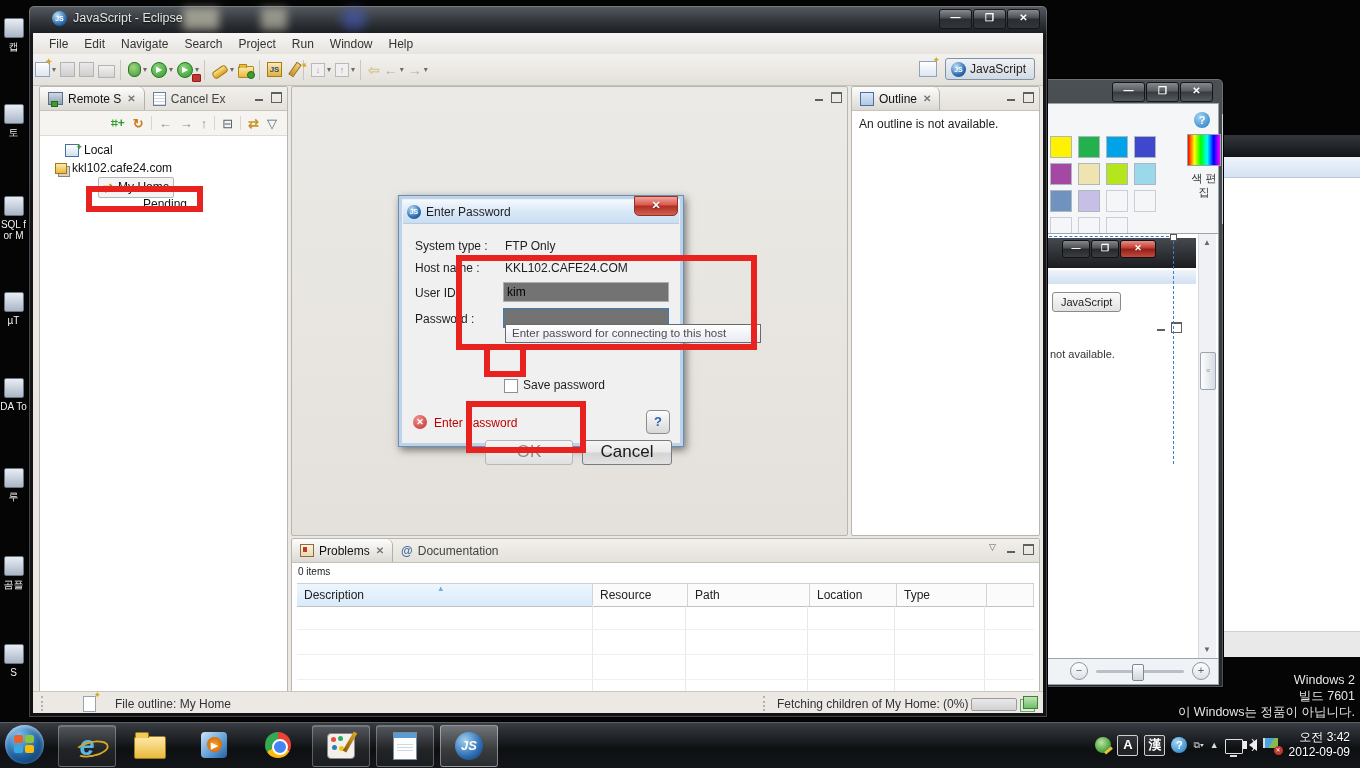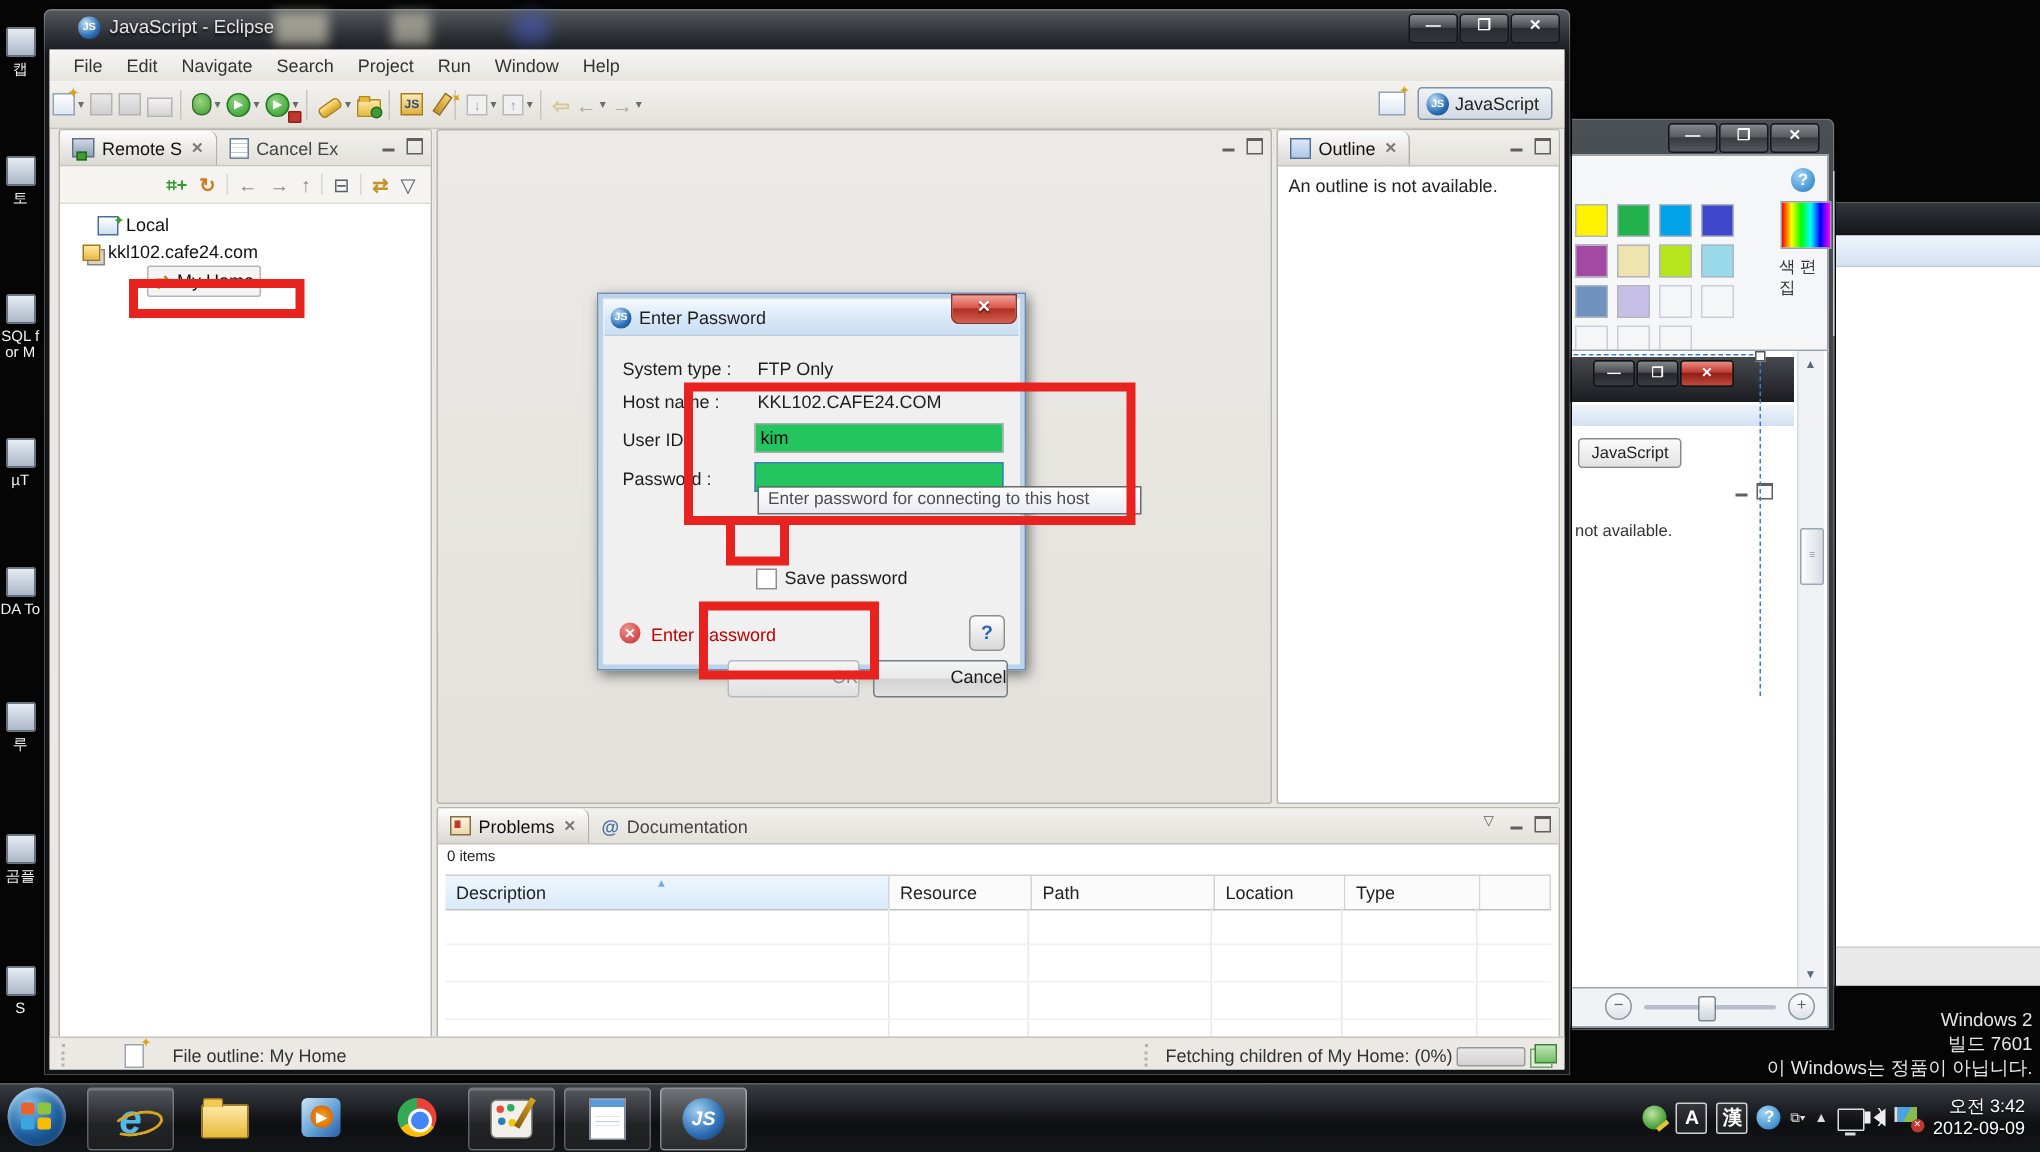--- a/index.html
+++ b/index.html
@@ -33,21 +33,21 @@
   .capbtn{width:31px;height:18px;border:1px solid #14161a;border-radius:3px;margin-left:1px;
       background:linear-gradient(rgba(255,255,255,.32),rgba(255,255,255,.08) 45%,rgba(0,0,0,.25) 50%,rgba(255,255,255,.06));
       color:#fff;font-size:10px;line-height:16px;text-align:center;font-weight:bold}
   .paint .ribbon{position:absolute;left:4px;right:4px;top:24px;height:130px;background:#f4f6f8;border:1px solid #9aa4ae}
   .paint .help-q{position:absolute;top:8px;right:8px;width:16px;height:16px;border-radius:50%;
       background:radial-gradient(circle at 35% 30%,#9fd4f5,#1f78c0);color:#fff;font-size:11px;font-weight:bold;
       text-align:center;line-height:16px}
   .swgrid{position:absolute;left:6px;top:32px;width:132px;display:flex;flex-wrap:wrap}
   .sw{width:20px;height:20px;border:1px solid #aeb6c0;margin:0 6px 5px 0;background:#fff}
   .sw.empty{background:#f4f6f8;border:1px solid #c9cfd8}
-  .editcolors{position:absolute;left:142px;top:30px;width:36px;text-align:left}
+  .editcolors{position:absolute;left:142px;top:30px;width:36px;text-align:center}
   .rainbow{width:32px;height:30px;margin:0 auto;border:1px solid #98a0aa;
       background:linear-gradient(90deg,#f00,#ff0,#0f0,#0ff,#00f,#f0f)}
   .editcolors .eclabel{margin-top:5px;font-size:11px;line-height:14px;color:#333}
   .ribbon .vsep{position:absolute;right:-0px;left:178px;top:10px;bottom:10px;border-left:1px solid #cdd3da}
   .paint .canvas{position:absolute;left:4px;right:4px;top:154px;bottom:28px;background:#fff;border:1px solid #9aa4ae;overflow:hidden}
   
   .inner-shot{position:absolute;left:0;top:2px;width:152px;height:230px}
   .inner-shot .is-title{position:absolute;left:0;top:2px;right:0;height:30px;background:linear-gradient(#46494e,#1a1c20)}
   .inner-shot .is-btns{position:absolute;top:4px;left:18px;display:flex}
   .inner-shot .is-btn{width:26px;height:16px;border:1px solid #101214;border-radius:3px;margin-right:1px;
@@ -191,32 +191,32 @@
       border:1px solid #6a8fb5;box-shadow:inset 0 0 0 3px #bdd3ea,2px 3px 8px rgba(0,0,0,.5)}
   .dtitle{position:absolute;left:4px;right:4px;top:4px;height:23px;background:linear-gradient(#f4f9fd,#d7e7f7 55%,#cadef2);
       border-bottom:1px solid #b7cce0;display:flex;align-items:center;padding-left:4px}
   .dtitle .dtext{font-size:12px;color:#1e1e1e;margin-left:5px}
   .dclose{position:absolute;top:0px;right:5px;width:42px;height:18px;border:1px solid #93302a;border-radius:0 0 5px 5px;
       background:linear-gradient(#f0a49a,#d9574a 45%,#b02e22 50%,#d0604f);color:#fff;font-size:11px;font-weight:bold;
       text-align:center;line-height:16px;text-shadow:0 1px 1px #5f120d}
   .dbody{position:absolute;left:4px;right:4px;top:27px;bottom:4px;font-size:12px;color:#1e1e1e}
   .drow{position:absolute;left:12px}
   .dval{position:absolute;left:100px}
-  .dinput{position:absolute;left:100px;width:158px;height:18px;border:1px solid #abadb3;background:#22c55e;
+  .dinput{position:absolute;left:100px;width:158px;height:18px;border:1px solid #abadb3;background:#737373;
       font-size:12px;padding:0 3px;font-family:"Liberation Sans",sans-serif}
   .dinput.focus{border:1px solid #3d7bbf}
   .dcheck{position:absolute;left:101px;top:156px;width:12px;height:12px;border:1px solid #8e8e8e;background:#fff}
   .dchecklabel{position:absolute;left:120px;top:155px}
   .derr-ico{position:absolute;left:10px;top:192px;width:14px;height:14px;border-radius:50%;
       background:radial-gradient(circle at 35% 30%,#f08f8c,#c42f2d);color:#fff;font-size:9px;font-weight:bold;
       text-align:center;line-height:14px}
   .derr-text{position:absolute;left:31px;top:193px;color:#c00000}
   .dhelp{position:absolute;left:243px;top:187px;width:22px;height:22px;border:1px solid #8e8e8e;border-radius:4px;
       background:linear-gradient(#fdfdfd,#d8d8d8);color:#2a63b0;font-weight:bold;font-size:13px;text-align:center;line-height:22px}
-  .dbtn{position:absolute;top:217px;height:23px;border-radius:3px;font-size:12px;text-align:right;line-height:21px}
+  .dbtn{position:absolute;top:217px;height:23px;border-radius:3px;font-size:17px;text-align:center;line-height:21px}
   .dbtn.ok{left:82px;width:86px;border:1px solid #b5b8bb;background:linear-gradient(#f5f5f5,#e0e0e0);color:#8a8a8a}
   .dbtn.cancel{left:179px;width:88px;border:1px solid #757b82;background:linear-gradient(#f4f4f4,#e9e9e9 48%,#d4d4d4 52%,#e2e2e2);color:#1a1a1a}
 
   
   .tooltip{position:absolute;left:505px;top:324px;width:242px;height:17px;z-index:45;
       border:1px solid #6a6a6a;background:linear-gradient(#ffffff,#e9eaf2);font-size:11.5px;color:#4d4d4d;
       line-height:17px;padding:0 6px;white-space:nowrap}
 
   
   .anno{position:absolute;border:6px solid #e8231f;z-index:50}
@@ -502,20 +502,21 @@
         <span class="rsep"></span>
         <span class="rti dark">⊟</span>
         <span class="rsep"></span>
         <span class="rti gold">⇄</span>
         <span class="rti dark">▽</span>
       </div>
       <div class="tree">
         <div class="trow" style="padding-left:25px"><span class="ticn icn-local"></span><span>Local</span></div>
         <div class="trow" style="padding-left:15px"><span class="ticn icn-copy"></span><span>kkl102.cafe24.com</span></div>
         <div class="trow" style="padding-left:58px"><span class="myhome-sel"><span class="ticn icn-arrows">⇄</span><span>My Home</span></span></div>
+        <div class="trow" style="padding-left:103px"><span>Pending...</span></div>
       </div>
     </div>
 
     <div class="panel editor" style="left:258px;top:53px;width:555px;height:448px">
       <div class="minmax">
         <span class="mm min"></span>
         <span class="mm max"></span>
       </div>
     </div>
 

